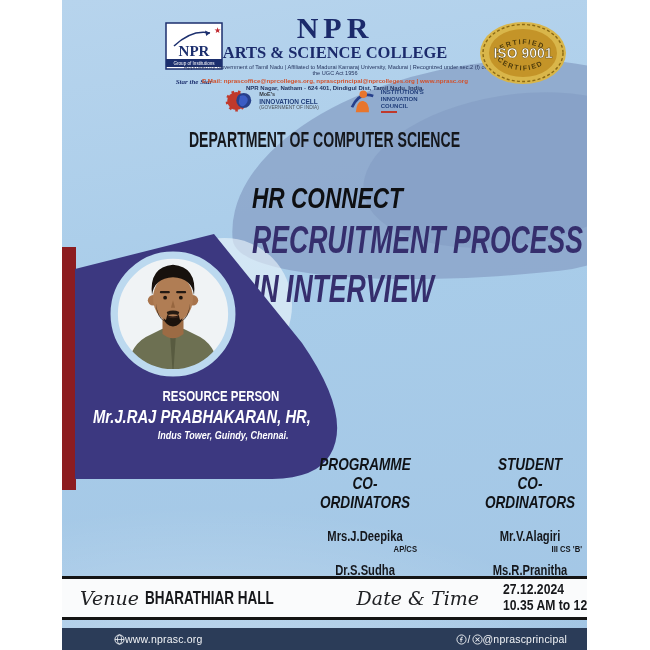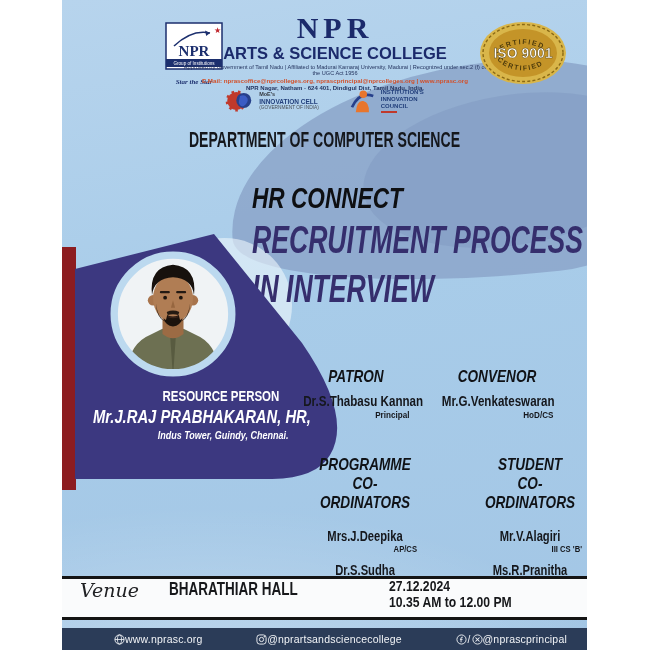--- a/index.html
+++ b/index.html
@@ -16,21 +16,21 @@
                background:rgba(238,246,252,.6);}
   .band-bottom{position:absolute;left:-60px;top:470px;width:700px;height:240px;
                background:radial-gradient(ellipse at 30% 100%,rgba(255,255,255,.35),rgba(255,255,255,0) 60%);}
   
   .npr-logo{position:absolute;left:103px;top:22px;width:58px;height:54px;}
   .logo-tagline{position:absolute;left:96px;top:78px;width:72px;text-align:center;font-size:7px;
                 font-style:italic;font-weight:bold;color:#1c2f6e;font-family:"Liberation Serif",serif;}
   .college{position:absolute;left:120px;top:13px;width:306px;text-align:center;}
   .college-name{font-family:"Liberation Serif",serif;font-weight:bold;font-size:30px;letter-spacing:5px;
                 color:#1b2a6b;line-height:1.02;}
-  .college-sub{font-family:Liberation Sans, sans-serif;font-weight:bold;font-size:16.5px;color:#1b2a6b;line-height:1.1;}
+  .college-sub{font-family:Liberation Serif, serif;font-weight:bold;font-size:16.5px;color:#1b2a6b;line-height:1.1;}
   .college-approval{font-size:5.6px;color:#25355f;margin-top:2px;}
   .college-email{font-size:6.2px;color:#d2502a;font-weight:bold;margin-top:1px;}
   .college-address{font-size:6px;color:#25355f;font-weight:bold;margin-top:1px;}
   .iso-badge{position:absolute;left:414px;top:20px;width:94px;height:66px;}
   
   .cells{position:absolute;left:0;top:86px;width:525px;display:flex;justify-content:center;gap:28px;align-items:center;}
   .cell{display:flex;align-items:center;gap:4px;}
   .cell svg{width:30px;height:30px;}
   .cell-text{text-align:left;line-height:1.15;}
   .moe-l1{font-size:5.5px;font-weight:bold;color:#33383f;}
@@ -63,22 +63,22 @@
   .convenor{position:absolute;left:366px;top:367px;width:138px;text-align:center;}
   .coord-head{font-size:17px;font-weight:900;font-style:italic;color:#101216;transform:scaleX(.8);line-height:1.12;}
   .m-name{font-size:14px;font-weight:bold;color:#15171c;transform:scaleX(.8);white-space:nowrap;margin-top:8px;}
   .m-name.first{margin-top:16px;}
   .m-role{font-size:8.5px;font-weight:bold;color:#15171c;text-align:right;padding-right:20px;
           transform:scaleX(.9);transform-origin:right;}
   .programme{position:absolute;left:233px;top:455px;width:140px;text-align:center;}
   .student{position:absolute;left:398px;top:455px;width:140px;text-align:center;}
   
   .venue-bar{position:absolute;left:0;top:576px;width:525px;height:38px;background:#fafbfc;
-             border-top:3px solid #141414;border-bottom:3px solid #141414;display:flex;
-             box-sizing:content-box;gap:24px;}
+             border-top:3px solid #141414;border-bottom:3px solid #141414;display:flex;align-items:center;
+             box-sizing:content-box;}
   .script-label{font-family:"DejaVu Serif",serif;font-style:italic;font-size:19px;color:#202124;white-space:nowrap;}
   .venue-label{margin-left:18px;}
   .venue-name{font-size:18px;font-weight:900;color:#17181b;transform:scaleX(.75);transform-origin:left;
               margin-left:6px;white-space:nowrap;}
   .dt-label{margin-left:40px;}
   .dt-stack{margin-left:24px;line-height:1.08;}
   .dt-date,.dt-time{font-size:14.5px;font-weight:900;color:#17181b;transform:scaleX(.84);transform-origin:left;
                     white-space:nowrap;}
   
   .footer{position:absolute;left:0;top:628px;width:525px;height:22px;background:#2b3c58;display:flex;
@@ -204,30 +204,20 @@
       </g>
       <circle cx="60" cy="60" r="56" fill="none" stroke="#bcd9ef" stroke-width="7"></circle>
     </svg>
 
     <div class="rp">
       <div class="rp-label">RESOURCE PERSON</div>
       <div class="rp-name">Mr.J.RAJ PRABHAKARAN, HR,</div>
       <div class="rp-affl">Indus Tower, Guindy, Chennai.</div>
     </div>
 
-    <div class="patron">
-      <div class="pc-head">PATRON</div>
-      <div class="pc-name">Dr.S.Thabasu Kannan</div>
-      <div class="pc-role">Principal</div>
-    </div>
-    <div class="convenor">
-      <div class="pc-head">CONVENOR</div>
-      <div class="pc-name">Mr.G.Venkateswaran</div>
-      <div class="pc-role">HoD/CS</div>
-    </div>
 
     <div class="programme">
       <div class="coord-head">PROGRAMME</div>
       <div class="coord-head">CO-ORDINATORS</div>
       <div class="m-name first">Mrs.J.Deepika</div>
       <div class="m-role">AP/CS</div>
       <div class="m-name">Dr.S.Sudha</div>
       <div class="m-role">AP/TAMIL-CS</div>
     </div>
     <div class="student">
@@ -235,45 +225,38 @@
       <div class="coord-head">CO-ORDINATORS</div>
       <div class="m-name first">Mr.V.Alagiri</div>
       <div class="m-role">III CS 'B'</div>
       <div class="m-name">Ms.R.Pranitha</div>
       <div class="m-role">III CS 'A'</div>
     </div>
 
     <div class="venue-bar">
       <span class="script-label venue-label">Venue</span>
       <span class="venue-name">BHARATHIAR HALL</span>
+      <span class="script-label dt-label">Date &amp; Time</span>
       <div class="dt-stack">
         <div class="dt-date">27.12.2024</div>
         <div class="dt-time">10.35 AM to 12.00 PM</div>
       </div>
     </div>
 
     <div class="footer">
       <div class="f-item">
         <svg viewBox="0 0 12 12">
           <circle cx="6" cy="6" r="5" fill="none" stroke="#f2f4f7" stroke-width="1"></circle>
           <ellipse cx="6" cy="6" rx="2.2" ry="5" fill="none" stroke="#f2f4f7" stroke-width="0.9"></ellipse>
           <line x1="1" y1="6" x2="11" y2="6" stroke="#f2f4f7" stroke-width="0.9"></line>
         </svg>
         <span>www.nprasc.org</span>
       </div>
       <div class="f-item">
         <svg viewBox="0 0 12 12">
-          <rect x="1" y="1" width="10" height="10" rx="3" fill="none" stroke="#f2f4f7" stroke-width="1"></rect>
-          <circle cx="6" cy="6" r="2.3" fill="none" stroke="#f2f4f7" stroke-width="1"></circle>
-          <circle cx="9" cy="3" r="0.8" fill="#f2f4f7"></circle>
-        </svg>
-        <span>@nprartsandsciencecollege</span>
-      </div>
-      <div class="f-item">
-        <svg viewBox="0 0 12 12">
           <circle cx="6" cy="6" r="5" fill="none" stroke="#f2f4f7" stroke-width="1"></circle>
           <path d="M7.5,3.5 H6.5 Q5.5,3.5 5.5,4.5 V9" stroke="#f2f4f7" stroke-width="1" fill="none"></path>
           <line x1="4.3" y1="5.8" x2="7.2" y2="5.8" stroke="#f2f4f7" stroke-width="1"></line>
         </svg>
         <span class="slash">/</span>
         <svg viewBox="0 0 12 12">
           <circle cx="6" cy="6" r="5" fill="none" stroke="#f2f4f7" stroke-width="1"></circle>
           <line x1="3.8" y1="3.8" x2="8.2" y2="8.2" stroke="#f2f4f7" stroke-width="1.1"></line>
           <line x1="8.2" y1="3.8" x2="3.8" y2="8.2" stroke="#f2f4f7" stroke-width="1.1"></line>
         </svg>

